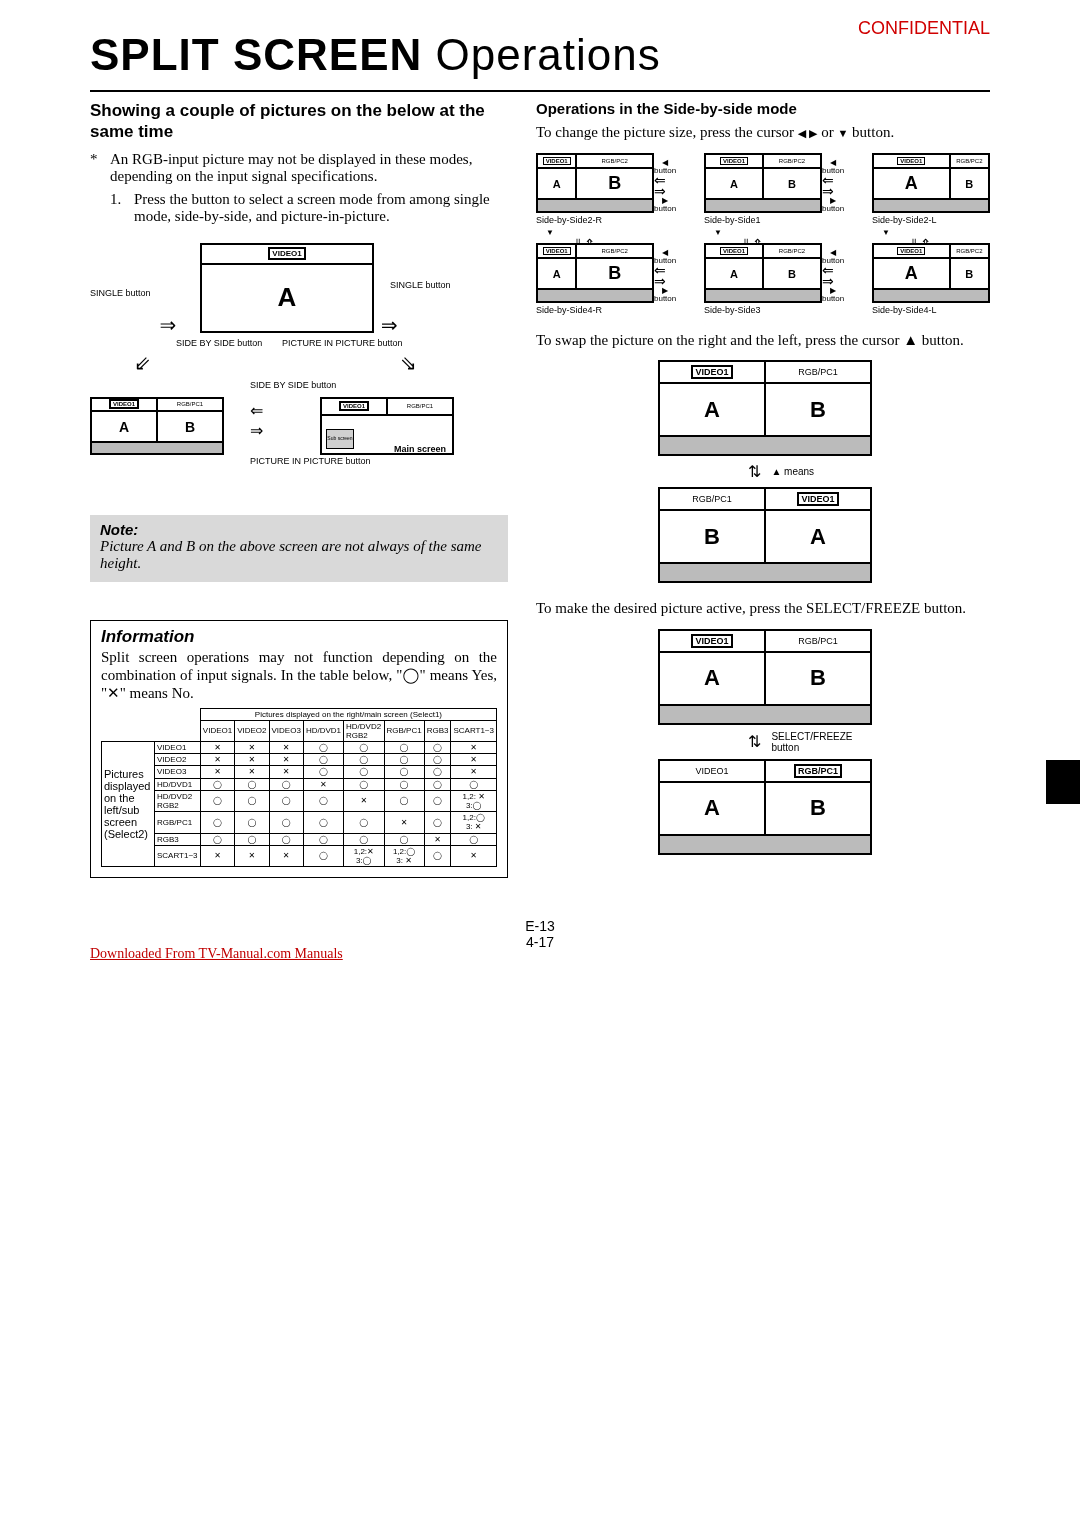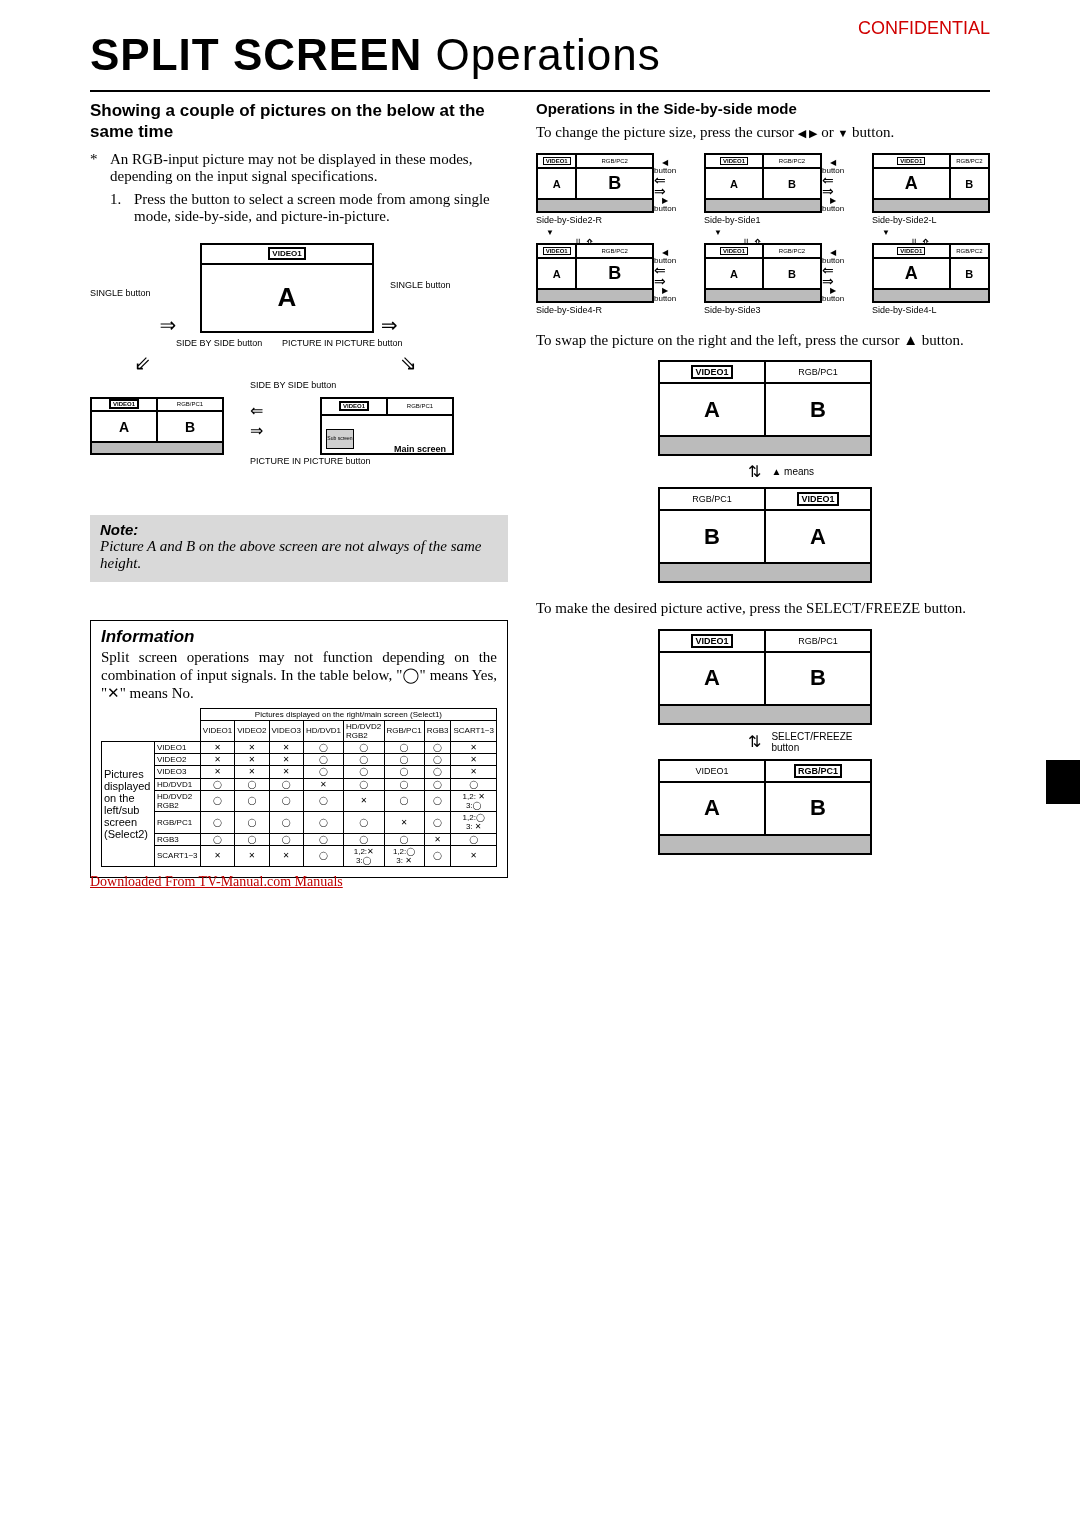--- a/index.html
+++ b/index.html
@@ -550,14 +550,18 @@
             <div class="mid-cell">B</div>
           </div>
           <div class="bot-row"></div>
         </div>
       </div>
     </div>
   </div>
 
   <div class="side-tab"></div>
 
+  <div class="footer">
+    <div>E-13</div>
+    <div>4-17</div>
+  </div>
   <div class="download">Downloaded From TV-Manual.com Manuals</div>
 </div>
 
 </body></html>

